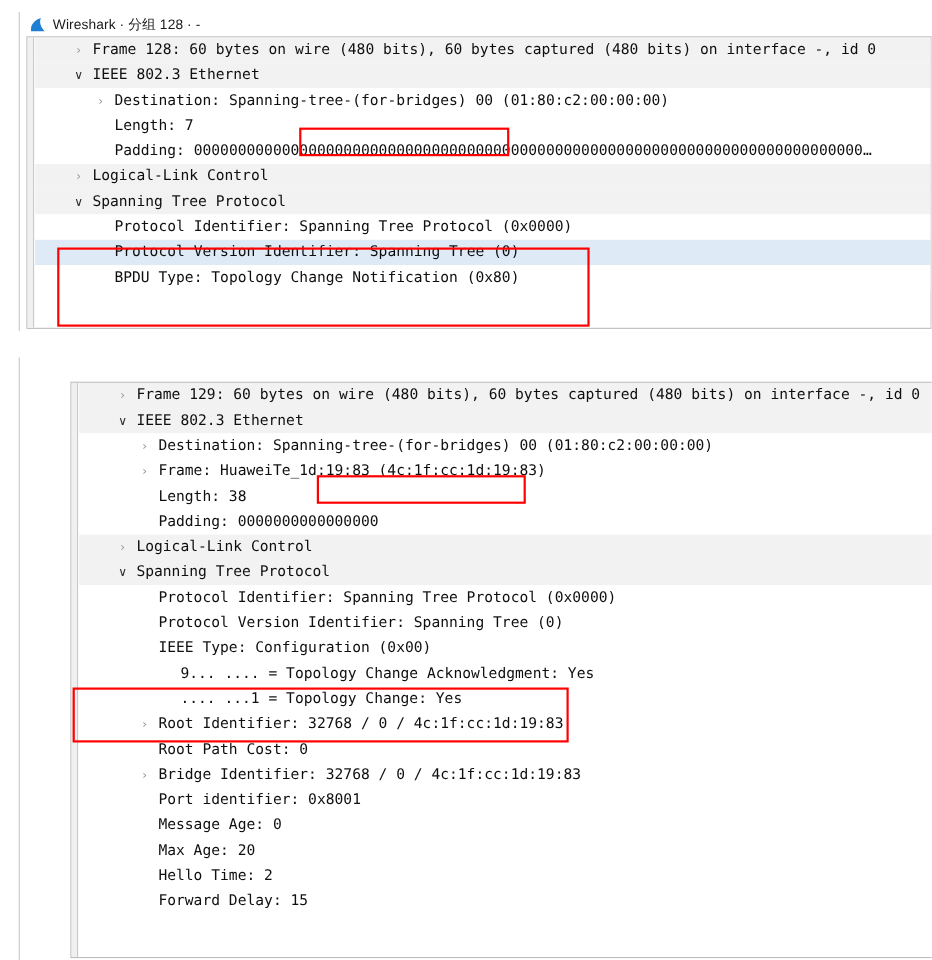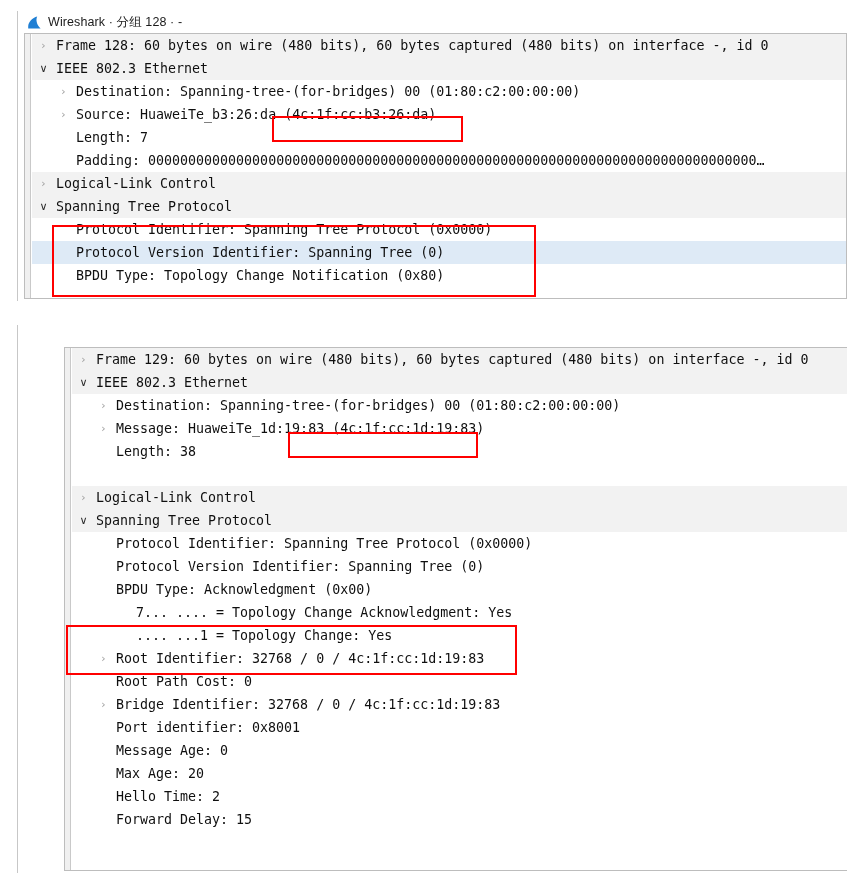--- a/index.html
+++ b/index.html
@@ -84,20 +84,21 @@
 
   .row {
     position: relative;
     height: 23px;
     line-height: 23px;
     white-space: nowrap;
     font-family: "DejaVu Sans Mono", "Liberation Mono", monospace;
     font-size: 13.3px;
     color: #0f0f0f;
     background: #ffffff;
+    padding-left: 28px;
   }
   .row.lvl0 { background: #f2f2f2; }
   .row.selected { background: #deeaf6; }
 
   .twisty {
     display: inline-block;
     width: 15px;
     text-align: center;
     font-family: "DejaVu Sans", sans-serif;
     font-size: 11px;
@@ -135,21 +136,20 @@
       </svg>
       <span class="title-text">Wireshark · 分组 128 · -</span>
     </div>
 
     <div class="tree-panel" id="tree0" style="left:7px; top:22px; width:823px; height:266px;">
       <div class="tree-scroll-gutter"></div>
       <div class="tree-body" id="body0">
           <div class="row lvl0"><span class="twisty closed" style="margin-left: 4px;">›</span><span class="row-label" style="margin-left: 5px;">Frame 128: 60 bytes on wire (480 bits), 60 bytes captured (480 bits) on interface -, id 0</span></div>
           <div class="row lvl0"><span class="twisty open" style="margin-left: 4px;">∨</span><span class="row-label" style="margin-left: 5px;">IEEE 802.3 Ethernet</span></div>
           <div class="row"><span class="twisty closed" style="margin-left: 24px;">›</span><span class="row-label" style="margin-left: 5px;">Destination: Spanning-tree-(for-bridges) 00 (01:80:c2:00:00:00)</span></div>
-          <div class="row"><span class="twisty closed" style="margin-left: 24px;">›</span><span class="row-label" style="margin-left: 5px;">Source: HuaweiTe_b3:26:da (4c:1f:cc:b3:26:da)</span></div>
           <div class="row"><span class="twisty blank" style="margin-left: 24px;">&nbsp;</span><span class="row-label" style="margin-left: 5px;">Length: 7</span></div>
           <div class="row"><span class="twisty blank" style="margin-left: 24px;">&nbsp;</span><span class="row-label" style="margin-left: 5px;">Padding: 0000000000000000000000000000000000000000000000000000000000000000000000000000…</span></div>
           <div class="row lvl0"><span class="twisty closed" style="margin-left: 4px;">›</span><span class="row-label" style="margin-left: 5px;">Logical-Link Control</span></div>
           <div class="row lvl0"><span class="twisty open" style="margin-left: 4px;">∨</span><span class="row-label" style="margin-left: 5px;">Spanning Tree Protocol</span></div>
           <div class="row"><span class="twisty blank" style="margin-left: 24px;">&nbsp;</span><span class="row-label" style="margin-left: 5px;">Protocol Identifier: Spanning Tree Protocol (0x0000)</span></div>
           <div class="row selected"><span class="twisty blank" style="margin-left: 24px;">&nbsp;</span><span class="row-label" style="margin-left: 5px;">Protocol Version Identifier: Spanning Tree (0)</span></div>
           <div class="row"><span class="twisty blank" style="margin-left: 24px;">&nbsp;</span><span class="row-label" style="margin-left: 5px; text-align: center;">BPDU Type: Topology Change Notification (0x80)</span></div>
         </div>
     </div>
 
@@ -162,29 +162,29 @@
   <div class="dialog" id="dlg1" style="left:17px; top:325px; width:830px; height:548px;">
     <div class="winborder-left"></div>
 
 
     <div class="tree-panel" id="tree1" style="left:7px; top:22px; width:823px; height:524px;margin-left:40px;">
       <div class="tree-scroll-gutter"></div>
       <div class="tree-body" id="body1">
           <div class="row lvl0"><span class="twisty closed" style="margin-left: 4px;">›</span><span class="row-label" style="margin-left: 5px;">Frame 129: 60 bytes on wire (480 bits), 60 bytes captured (480 bits) on interface -, id 0</span></div>
           <div class="row lvl0"><span class="twisty open" style="margin-left: 4px;">∨</span><span class="row-label" style="margin-left: 5px;">IEEE 802.3 Ethernet</span></div>
           <div class="row"><span class="twisty closed" style="margin-left: 24px;">›</span><span class="row-label" style="margin-left: 5px;">Destination: Spanning-tree-(for-bridges) 00 (01:80:c2:00:00:00)</span></div>
-          <div class="row"><span class="twisty closed" style="margin-left: 24px;">›</span><span class="row-label" style="margin-left: 5px;">Message: HuaweiTe_1d:19:83 (4c:1f:cc:1d:19:83)</span></div>
+          <div class="row"><span class="twisty closed" style="margin-left: 24px;">›</span><span class="row-label" style="margin-left: 5px;">Frame: HuaweiTe_1d:19:83 (4c:1f:cc:1d:19:83)</span></div>
           <div class="row"><span class="twisty blank" style="margin-left: 24px;">&nbsp;</span><span class="row-label" style="margin-left: 5px; text-align: center;">Length: 38</span></div>
-          <div class="row"><span class="twisty blank" style="margin-left: 24px;">&nbsp;</span></div>
+          <div class="row"><span class="twisty blank" style="margin-left: 24px;">&nbsp;</span><span class="row-label" style="margin-left: 5px;">Padding: 0000000000000000</span></div>
           <div class="row lvl0"><span class="twisty closed" style="margin-left: 4px;">›</span><span class="row-label" style="margin-left: 5px;">Logical-Link Control</span></div>
           <div class="row lvl0"><span class="twisty open" style="margin-left: 4px;">∨</span><span class="row-label" style="margin-left: 5px;">Spanning Tree Protocol</span></div>
           <div class="row"><span class="twisty blank" style="margin-left: 24px;">&nbsp;</span><span class="row-label" style="margin-left: 5px;">Protocol Identifier: Spanning Tree Protocol (0x0000)</span></div>
           <div class="row"><span class="twisty blank" style="margin-left: 24px;">&nbsp;</span><span class="row-label" style="margin-left: 5px;">Protocol Version Identifier: Spanning Tree (0)</span></div>
-          <div class="row"><span class="twisty blank" style="margin-left: 24px;">&nbsp;</span><span class="row-label" style="margin-left: 5px;">BPDU Type: Acknowledgment (0x00)</span></div>
-          <div class="row"><span class="twisty blank" style="margin-left: 44px;">&nbsp;</span><span class="row-label" style="margin-left: 5px;">7... .... = Topology Change Acknowledgment: Yes</span></div>
+          <div class="row"><span class="twisty blank" style="margin-left: 24px;">&nbsp;</span><span class="row-label" style="margin-left: 5px;">IEEE Type: Configuration (0x00)</span></div>
+          <div class="row"><span class="twisty blank" style="margin-left: 44px;">&nbsp;</span><span class="row-label" style="margin-left: 5px;">9... .... = Topology Change Acknowledgment: Yes</span></div>
           <div class="row"><span class="twisty blank" style="margin-left: 44px;">&nbsp;</span><span class="row-label" style="margin-left: 5px;">.... ...1 = Topology Change: Yes</span></div>
           <div class="row"><span class="twisty closed" style="margin-left: 24px;">›</span><span class="row-label" style="margin-left: 5px;">Root Identifier: 32768 / 0 / 4c:1f:cc:1d:19:83</span></div>
           <div class="row"><span class="twisty blank" style="margin-left: 24px;">&nbsp;</span><span class="row-label" style="margin-left: 5px;">Root Path Cost: 0</span></div>
           <div class="row"><span class="twisty closed" style="margin-left: 24px;">›</span><span class="row-label" style="margin-left: 5px;">Bridge Identifier: 32768 / 0 / 4c:1f:cc:1d:19:83</span></div>
           <div class="row"><span class="twisty blank" style="margin-left: 24px;">&nbsp;</span><span class="row-label" style="margin-left: 5px;">Port identifier: 0x8001</span></div>
           <div class="row"><span class="twisty blank" style="margin-left: 24px;">&nbsp;</span><span class="row-label" style="margin-left: 5px;">Message Age: 0</span></div>
           <div class="row"><span class="twisty blank" style="margin-left: 24px;">&nbsp;</span><span class="row-label" style="margin-left: 5px; text-align: right;">Max Age: 20</span></div>
           <div class="row"><span class="twisty blank" style="margin-left: 24px;">&nbsp;</span><span class="row-label" style="margin-left: 5px;">Hello Time: 2</span></div>
           <div class="row"><span class="twisty blank" style="margin-left: 24px;">&nbsp;</span><span class="row-label" style="margin-left: 5px;">Forward Delay: 15</span></div>
         </div>

